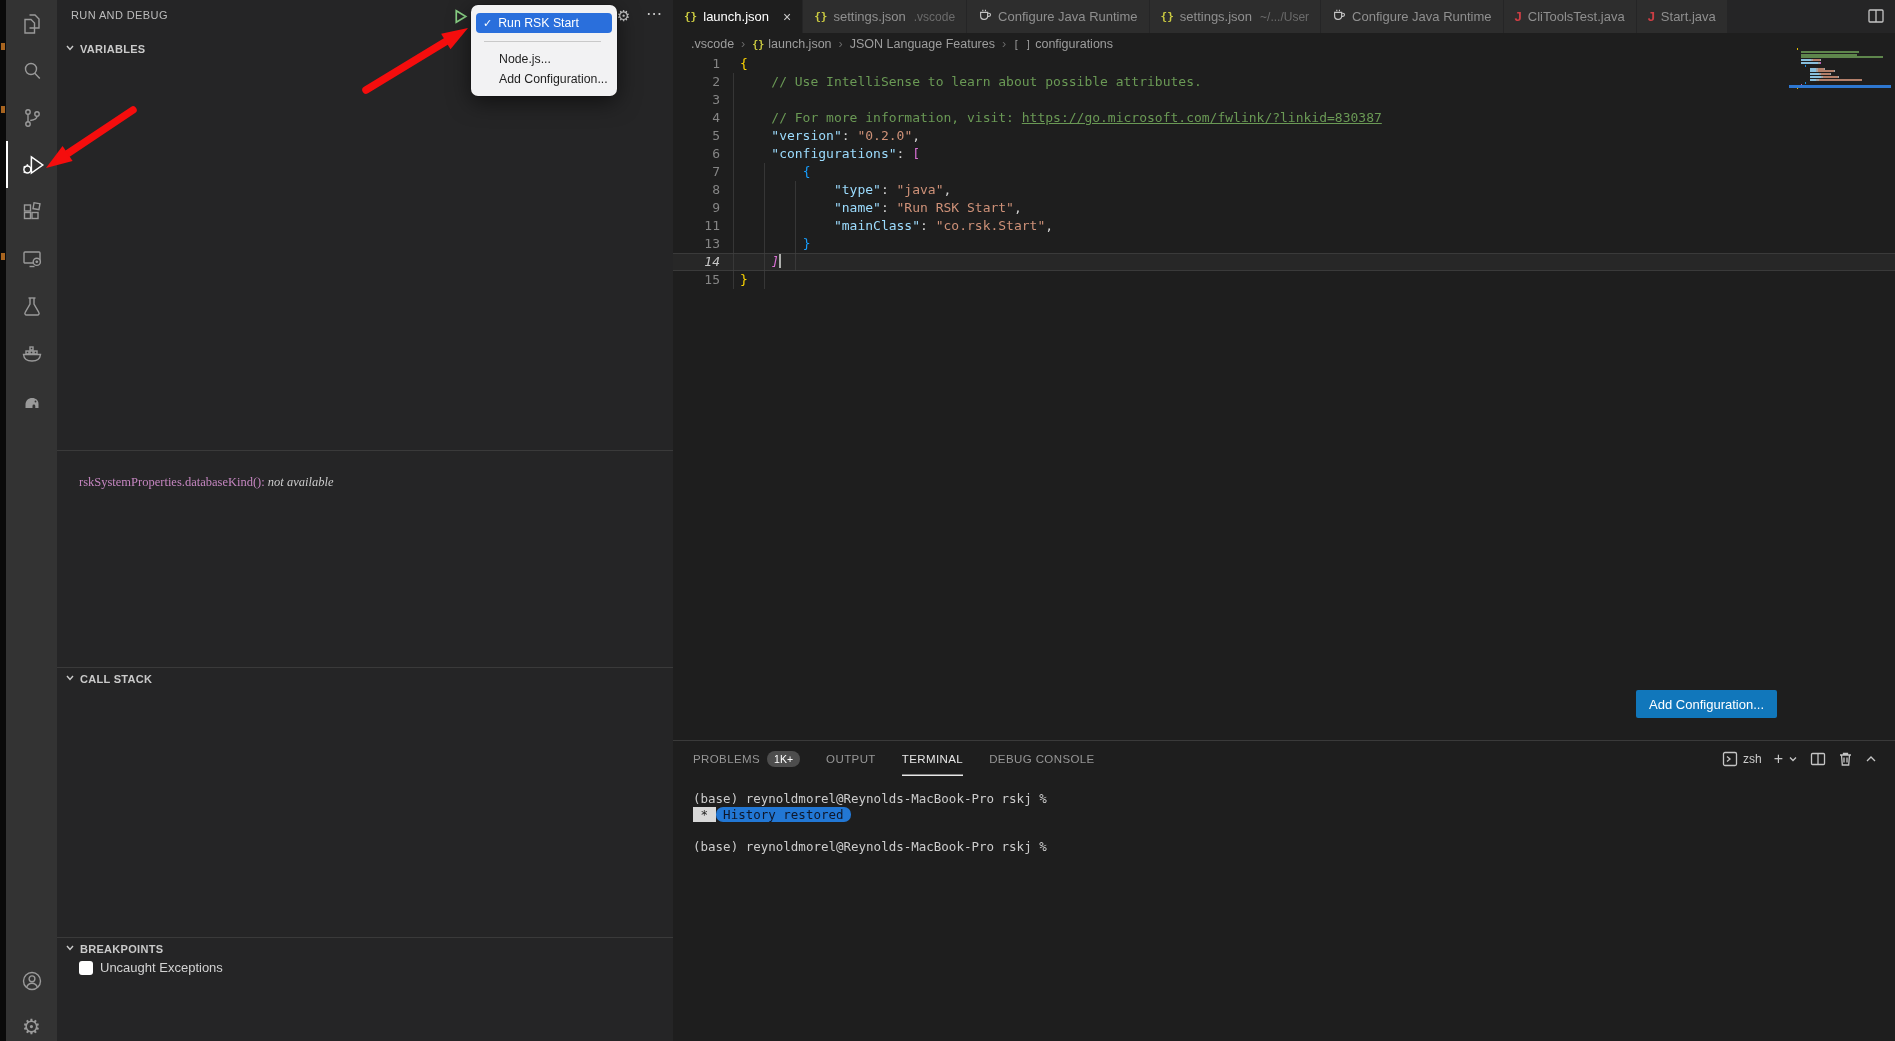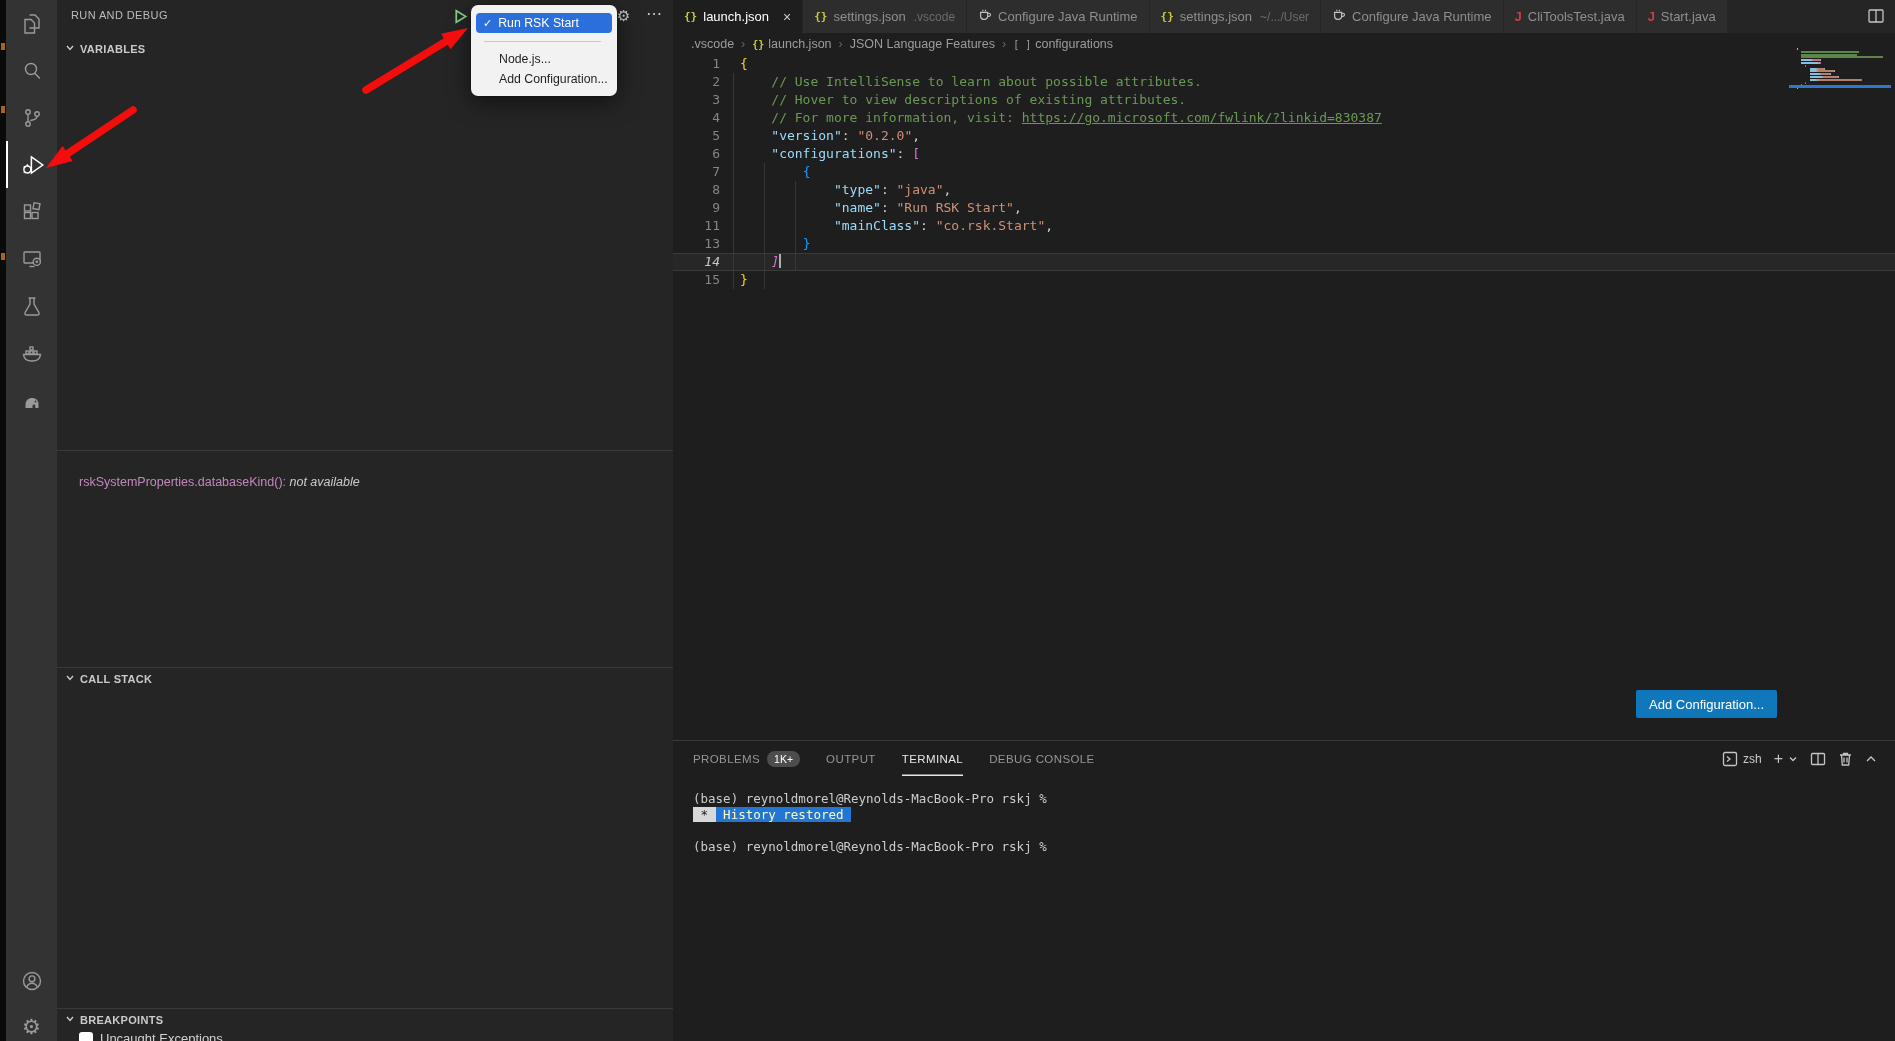--- a/index.html
+++ b/index.html
@@ -1,18 +1,18 @@
 <!DOCTYPE html>
 <html><head>
 <meta charset="utf-8">
 <style>
   html,body{margin:0;padding:0;background:#101010;}
   .screen{position:relative;width:1895px;height:1041px;background:#1e1e1e;overflow:hidden;
           font-family:"Liberation Sans",sans-serif;color:#cccccc;font-size:13px;}
-  .mono{font-family:Liberation Sans, sans-serif;}
+  .mono{font-family:Liberation Serif, serif;}
   .uglyph{font-family:"DejaVu Sans",sans-serif;}
 
   
   .edge{position:absolute;left:0;top:0;width:6px;height:100%;background:#0a0a0a;z-index:4;}
   .edge i{position:absolute;left:1px;width:4px;height:7px;background:#a8641f;}
 
   
   .abar{position:absolute;left:6px;top:0;width:51px;height:100%;background:#333333;z-index:4;}
   .ab-item{width:51px;height:47px;display:flex;align-items:center;justify-content:center;
            color:#9a9a9a;box-sizing:border-box;}
@@ -94,21 +94,21 @@
   .ptab.active{color:#e7e7e7;box-shadow:inset 0 -1.5px 0 #e7e7e7;}
   .pbadge{background:#4d4d4d;color:#ffffff;font-size:10.5px;letter-spacing:0;padding:2px 7px;border-radius:10px;}
   .panel-ctrl{position:absolute;right:18px;top:0;height:35px;display:flex;align-items:center;gap:12px;color:#c5c5c5;}
   .pc-ic{display:flex;align-items:center;gap:5px;cursor:pointer;}
   .pc-ic svg{stroke:#c5c5c5;fill:none;stroke-width:1.3;}
   .zsh-label{font-size:12px;color:#cccccc;}
   .plus{font-size:16px;line-height:1;}
   .term{position:absolute;left:20px;top:50px;right:20px;font-family:"DejaVu Sans Mono",monospace;
         font-size:12.5px;line-height:16px;color:#cccccc;white-space:pre;}
   .tstar{background:#d8d8d8;color:#222222;}
-  .tblue{background:#2277d4;color:#fef9c3;}
+  .tblue{background:#2277d4;color:#0f172a;border-radius:7px;}
 
   
   .popup{position:absolute;left:471px;top:5px;width:146px;background:#f2f2f3;border-radius:7px;
          box-shadow:0 6px 22px rgba(0,0,0,.55), 0 0 0 0.5px rgba(0,0,0,.25);z-index:20;padding:4px 0 7px 0;}
   .pop-sel{margin:4px 5px 0 5px;height:20px;border-radius:4px;background:#2a6fdc;color:#ffffff;
            display:flex;align-items:center;font-size:12.3px;cursor:pointer;}
   .pop-check{margin:0 6px 0 7px;font-size:11px;}
   .pop-sep{height:1px;background:#c9c9c9;margin:8px 16px 7px 13px;}
   .pop-item{padding:3px 8px 3px 28px;font-size:12.3px;color:#1f1f1f;cursor:pointer;}
   .play-ic{position:absolute;left:452px;top:8px;z-index:10;}
@@ -227,21 +227,21 @@
 
     <div class="section sec-border" style="top:667px;height:329px">
       <div class="sec-head">
         <span class="chev"><svg width="10" height="10" viewBox="0 0 10 10">
               <polyline points="2,3 5,6.5 8,3"></polyline>
             </svg></span>
         <span>CALL STACK</span>
       </div>
     </div>
 
-    <div class="section sec-border" style="top:1008px;height:28px">
+    <div class="section sec-border" style="top:937px;height:28px">
       <div class="sec-head">
         <span class="chev"><svg width="10" height="10" viewBox="0 0 10 10">
               <polyline points="2,3 5,6.5 8,3"></polyline>
             </svg></span>
         <span>BREAKPOINTS</span>
       </div>
       <div class="bp-item">
         <span class="bp-box"></span>
         <span class="bp-label">Uncaught Exceptions</span>
       </div>
@@ -323,21 +323,20 @@
         <div class="crow">
           <span class="ln">1</span>
           <span class="ct"><span class="c-b1">{</span></span>
         </div>
         <div class="crow">
           <span class="ln">2</span>
           <span class="ct"><span class="c-pun">    </span><span class="c-com">// Use IntelliSense to learn about possible attributes.</span></span>
         </div>
         <div class="crow">
           <span class="ln">3</span>
-          <span class="ct"><span class="c-pun">    </span><span class="c-com">// Hover to view descriptions of existing attributes.</span></span>
         </div>
         <div class="crow">
           <span class="ln">4</span>
           <span class="ct"><span class="c-pun">    </span><span class="c-com">// For more information, visit: </span><span class="c-link">https://go.microsoft.com/fwlink/?linkid=830387</span></span>
         </div>
         <div class="crow">
           <span class="ln">5</span>
           <span class="ct"><span class="c-pun">    </span><span class="c-key">"version"</span><span class="c-pun">: </span><span class="c-str">"0.2.0"</span><span class="c-pun">,</span></span>
         </div>
         <div class="crow">

